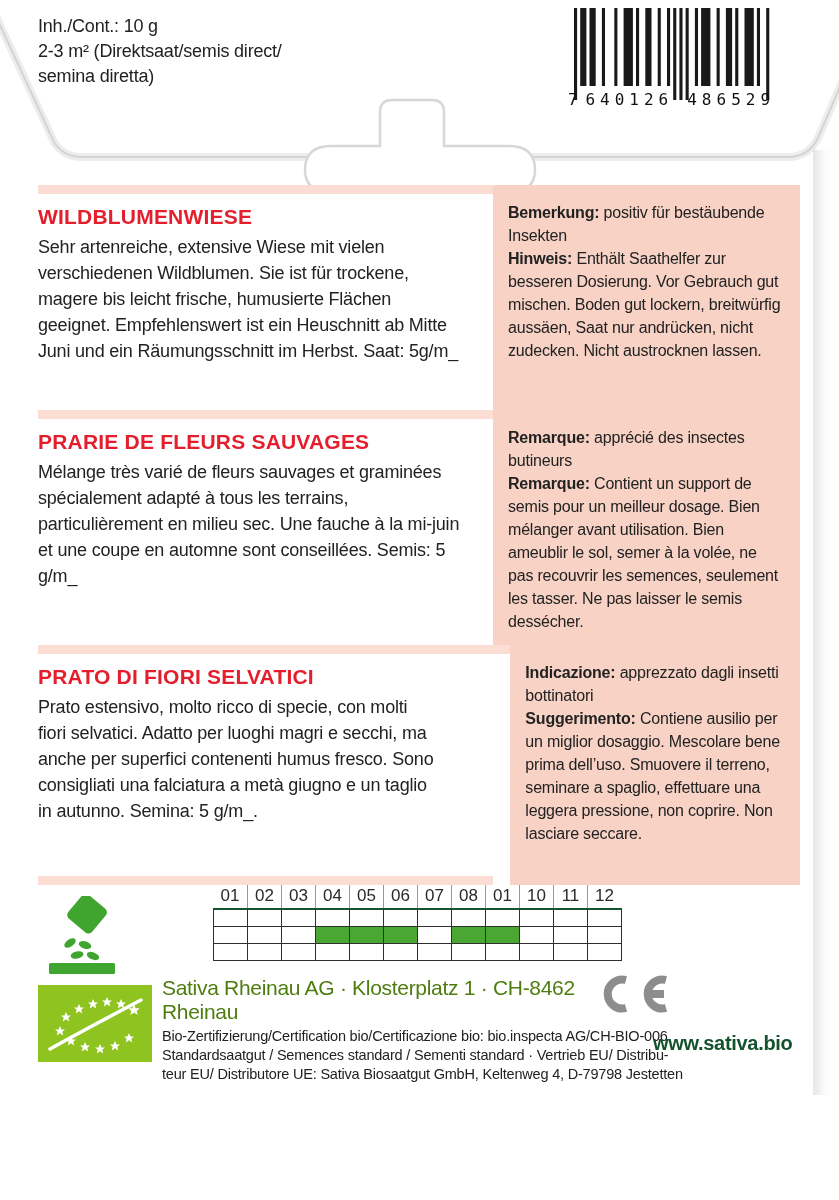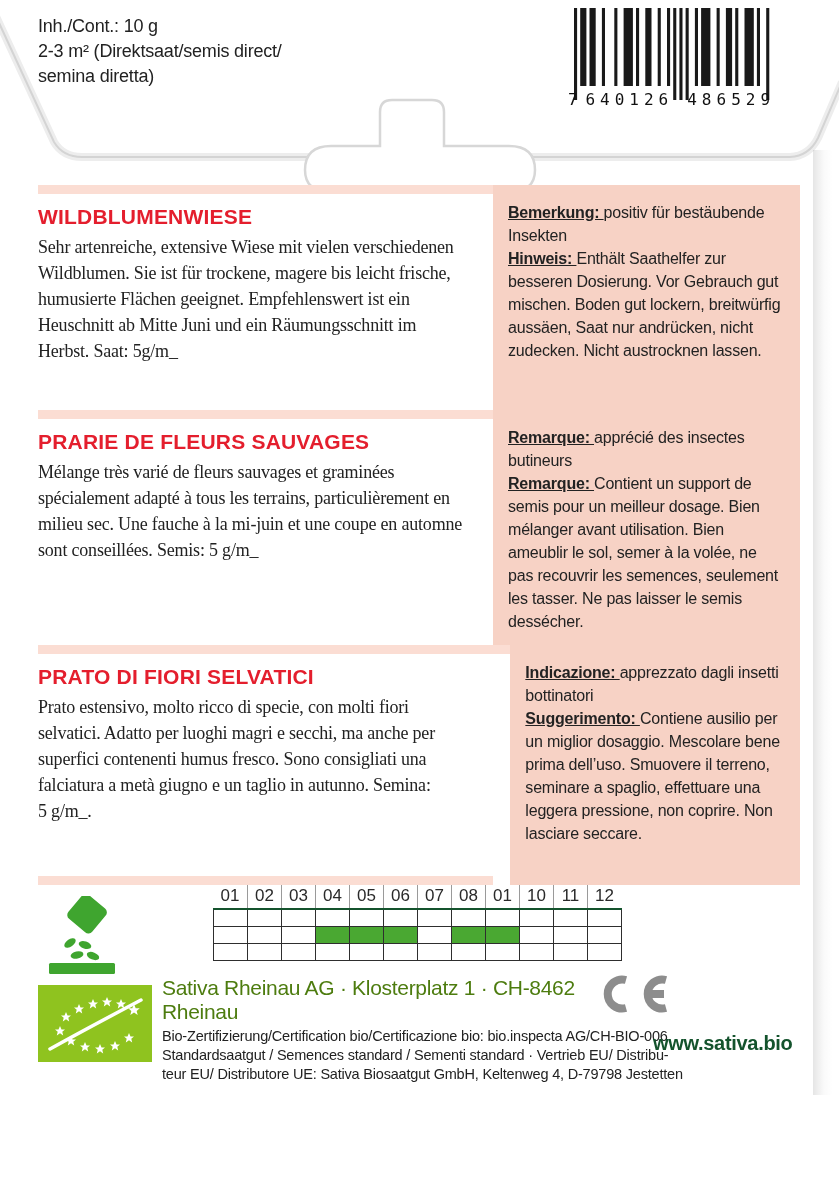--- a/index.html
+++ b/index.html
@@ -19,23 +19,23 @@
   #barcode-digits .grp { letter-spacing:5px; margin-right:14px; }
   
   #right-fold { position:absolute; right:6px; top:150px; bottom:16px; width:20px;
     background:linear-gradient(90deg, rgba(0,0,0,0.10), rgba(0,0,0,0.02) 55%, rgba(0,0,0,0)); }
   
   .section { position:absolute; left:38px; width:762px; display:flex; }
   .section .strip { position:absolute; left:0; top:0; right:0; height:9px; background:#fbddd3; }
   .col-left  { width:455px; box-sizing:border-box; padding:20px 28px 16px 0; background:transparent; }
   .col-right { width:307px; box-sizing:border-box; background:#f7d2c5; padding:16px 14px 0 15px; position:relative; z-index:1; }
   .sec-title { margin:0 0 5px 0; font-size:21px; font-weight:bold; color:#e41e2d; letter-spacing:0.2px; }
-  .sec-body  { margin:0; font-size:18px; line-height:26px; color:#222;font-family:Liberation Serif, serif; }
+  .sec-body  { margin:0; font-size:18px; line-height:26px; color:#222; }
   .note { margin:0; font-size:16px; line-height:23px; color:#222; }
-  .nlabel { font-weight:bold;text-decoration:underline; }
+  .nlabel { font-weight:bold; }
   #sec-de { top:185px; height:225px; }
   #sec-fr { top:410px; height:235px; }
   #sec-it { top:645px; height:240px;gap:44px; }
   #closing-strip { position:absolute; left:38px; top:876px; width:455px; height:9px; background:#fbddd3; }
   
   #calendar { position:absolute; left:213px; top:885px; }
   #calendar-months { display:grid; grid-template-columns:repeat(12,34px); border-bottom:2px solid #14532d; }
   .cal-m { text-align:center; font-size:17px; color:#2a2a2a; padding:1px 0 2px 0; letter-spacing:0; }
   .cal-m:not(:first-child) { border-left:1px solid #9a9a9a; }
   #calendar-grid { display:grid; grid-template-columns:repeat(12,34px); grid-auto-rows:17px; border-left:1px solid #2e2e2e; }

